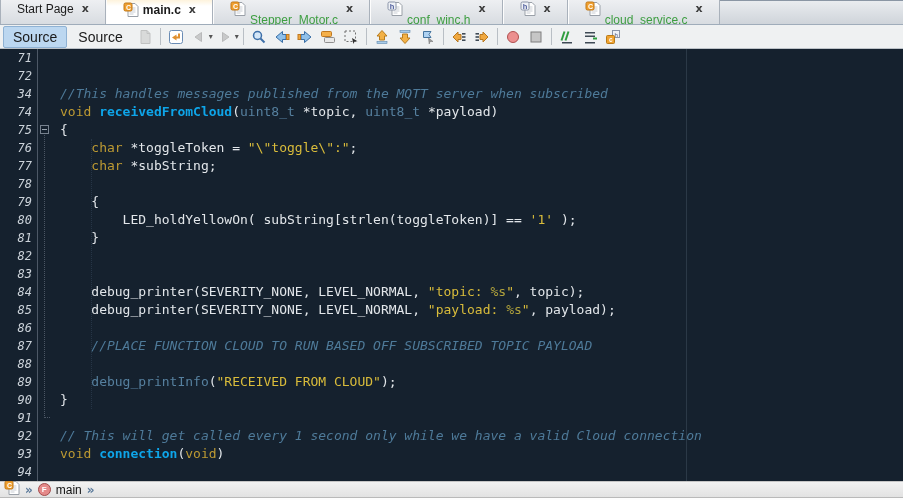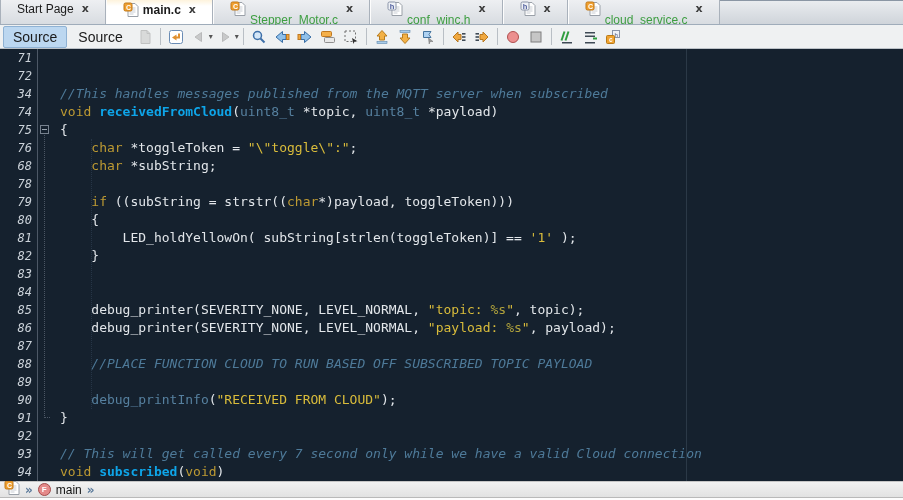--- a/index.html
+++ b/index.html
@@ -271,21 +271,21 @@
   </div>
 
   <div class="editor">
     <div class="gutter" id="gutter">
         <div>71</div>
         <div>72</div>
         <div>34</div>
         <div>74</div>
         <div>75</div>
         <div>76</div>
-        <div>68</div>
+        <div>77</div>
         <div>78</div>
         <div>79</div>
         <div>80</div>
         <div>81</div>
         <div>82</div>
         <div>83</div>
         <div>84</div>
         <div>85</div>
         <div>86</div>
         <div>87</div>
@@ -304,36 +304,35 @@
       </div>
     <div class="code" id="code">
         <div class="row"></div>
         <div class="row"></div>
         <div class="row"><span class="seg-c">//This handles messages published from the MQTT server when subscribed</span></div>
         <div class="row"><span class="seg-k">void</span><span class="seg-p"> </span><span class="seg-f">receivedFromCloud</span><span class="seg-p">(</span><span class="seg-m">uint8_t</span><span class="seg-p"> *topic, </span><span class="seg-m">uint8_t</span><span class="seg-p"> *payload)</span></div>
         <div class="row"><span class="seg-p">{</span></div>
         <div class="row"><span class="seg-p">    </span><span class="seg-k">char</span><span class="seg-p"> *toggleToken = </span><span class="seg-s">"\"toggle\":"</span><span class="seg-p">;</span></div>
         <div class="row"><span class="seg-p">    </span><span class="seg-k">char</span><span class="seg-p"> *subString;</span></div>
         <div class="row"></div>
-        <div class="row"><span class="seg-p">    </span><span class="seg-k">if</span><span class="seg-p"> ((subString = strstr((</span><span class="seg-k">char</span><span class="seg-p">*)payload, toggleToken)))</span></div>
         <div class="row"><span class="seg-p">    {</span></div>
         <div class="row"><span class="seg-p">        LED_holdYellowOn( subString[strlen(toggleToken)] == </span><span class="seg-s">'1'</span><span class="seg-p"> );</span></div>
         <div class="row"><span class="seg-p">    }</span></div>
         <div class="row"></div>
         <div class="row"></div>
         <div class="row"><span class="seg-p">    debug_printer(SEVERITY_NONE, LEVEL_NORMAL, </span><span class="seg-s">"topic: </span><span class="seg-x">%s</span><span class="seg-s">"</span><span class="seg-p">, topic);</span></div>
         <div class="row"><span class="seg-p">    debug_printer(SEVERITY_NONE, LEVEL_NORMAL, </span><span class="seg-s">"payload: </span><span class="seg-x">%s</span><span class="seg-s">"</span><span class="seg-p">, payload);</span></div>
         <div class="row"></div>
         <div class="row"><span class="seg-c">    //PLACE FUNCTION CLOUD TO RUN BASED OFF SUBSCRIBED TOPIC PAYLOAD</span></div>
         <div class="row"></div>
         <div class="row"><span class="seg-p">    </span><span class="seg-m">debug_printInfo</span><span class="seg-p">(</span><span class="seg-s">"RECEIVED FROM CLOUD"</span><span class="seg-p">);</span></div>
         <div class="row"><span class="seg-p">}</span></div>
         <div class="row"></div>
-        <div class="row"><span class="seg-c">// This will get called every 7 second only while we have a valid Cloud connection</span></div>
-        <div class="row"><span class="seg-k">void</span><span class="seg-p"> </span><span class="seg-f">subscribed</span><span class="seg-p">(</span><span class="seg-k">void</span><span class="seg-p">)</span></div>
+        <div class="row"><span class="seg-c">// This will get called every 1 second only while we have a valid Cloud connection</span></div>
+        <div class="row"><span class="seg-k">void</span><span class="seg-p"> </span><span class="seg-f">connection</span><span class="seg-p">(</span><span class="seg-k">void</span><span class="seg-p">)</span></div>
         <div class="margin-line" style="left: calc(80ch + 8px);"></div>
         <div class="indent-guide" style="left: calc(4ch + 8px); top: 90px; height: 270px;"></div>
       </div>
   </div>
 
   <div class="breadcrumb">
     <span id="bc-file"><svg width="16" height="16" viewBox="0 0 16 16">
           <path d="M5 1.5h7l3 3v10H5z" fill="#fff" stroke="#9aa0a8"></path>
           <path d="M6.5 6h6M6.5 8h6M6.5 10h6M6.5 12h4" stroke="#c9cdd3"></path>
           <rect x="1" y="1" width="8" height="8" rx="1.5" fill="#f0a030" stroke="#c07818"></rect>

